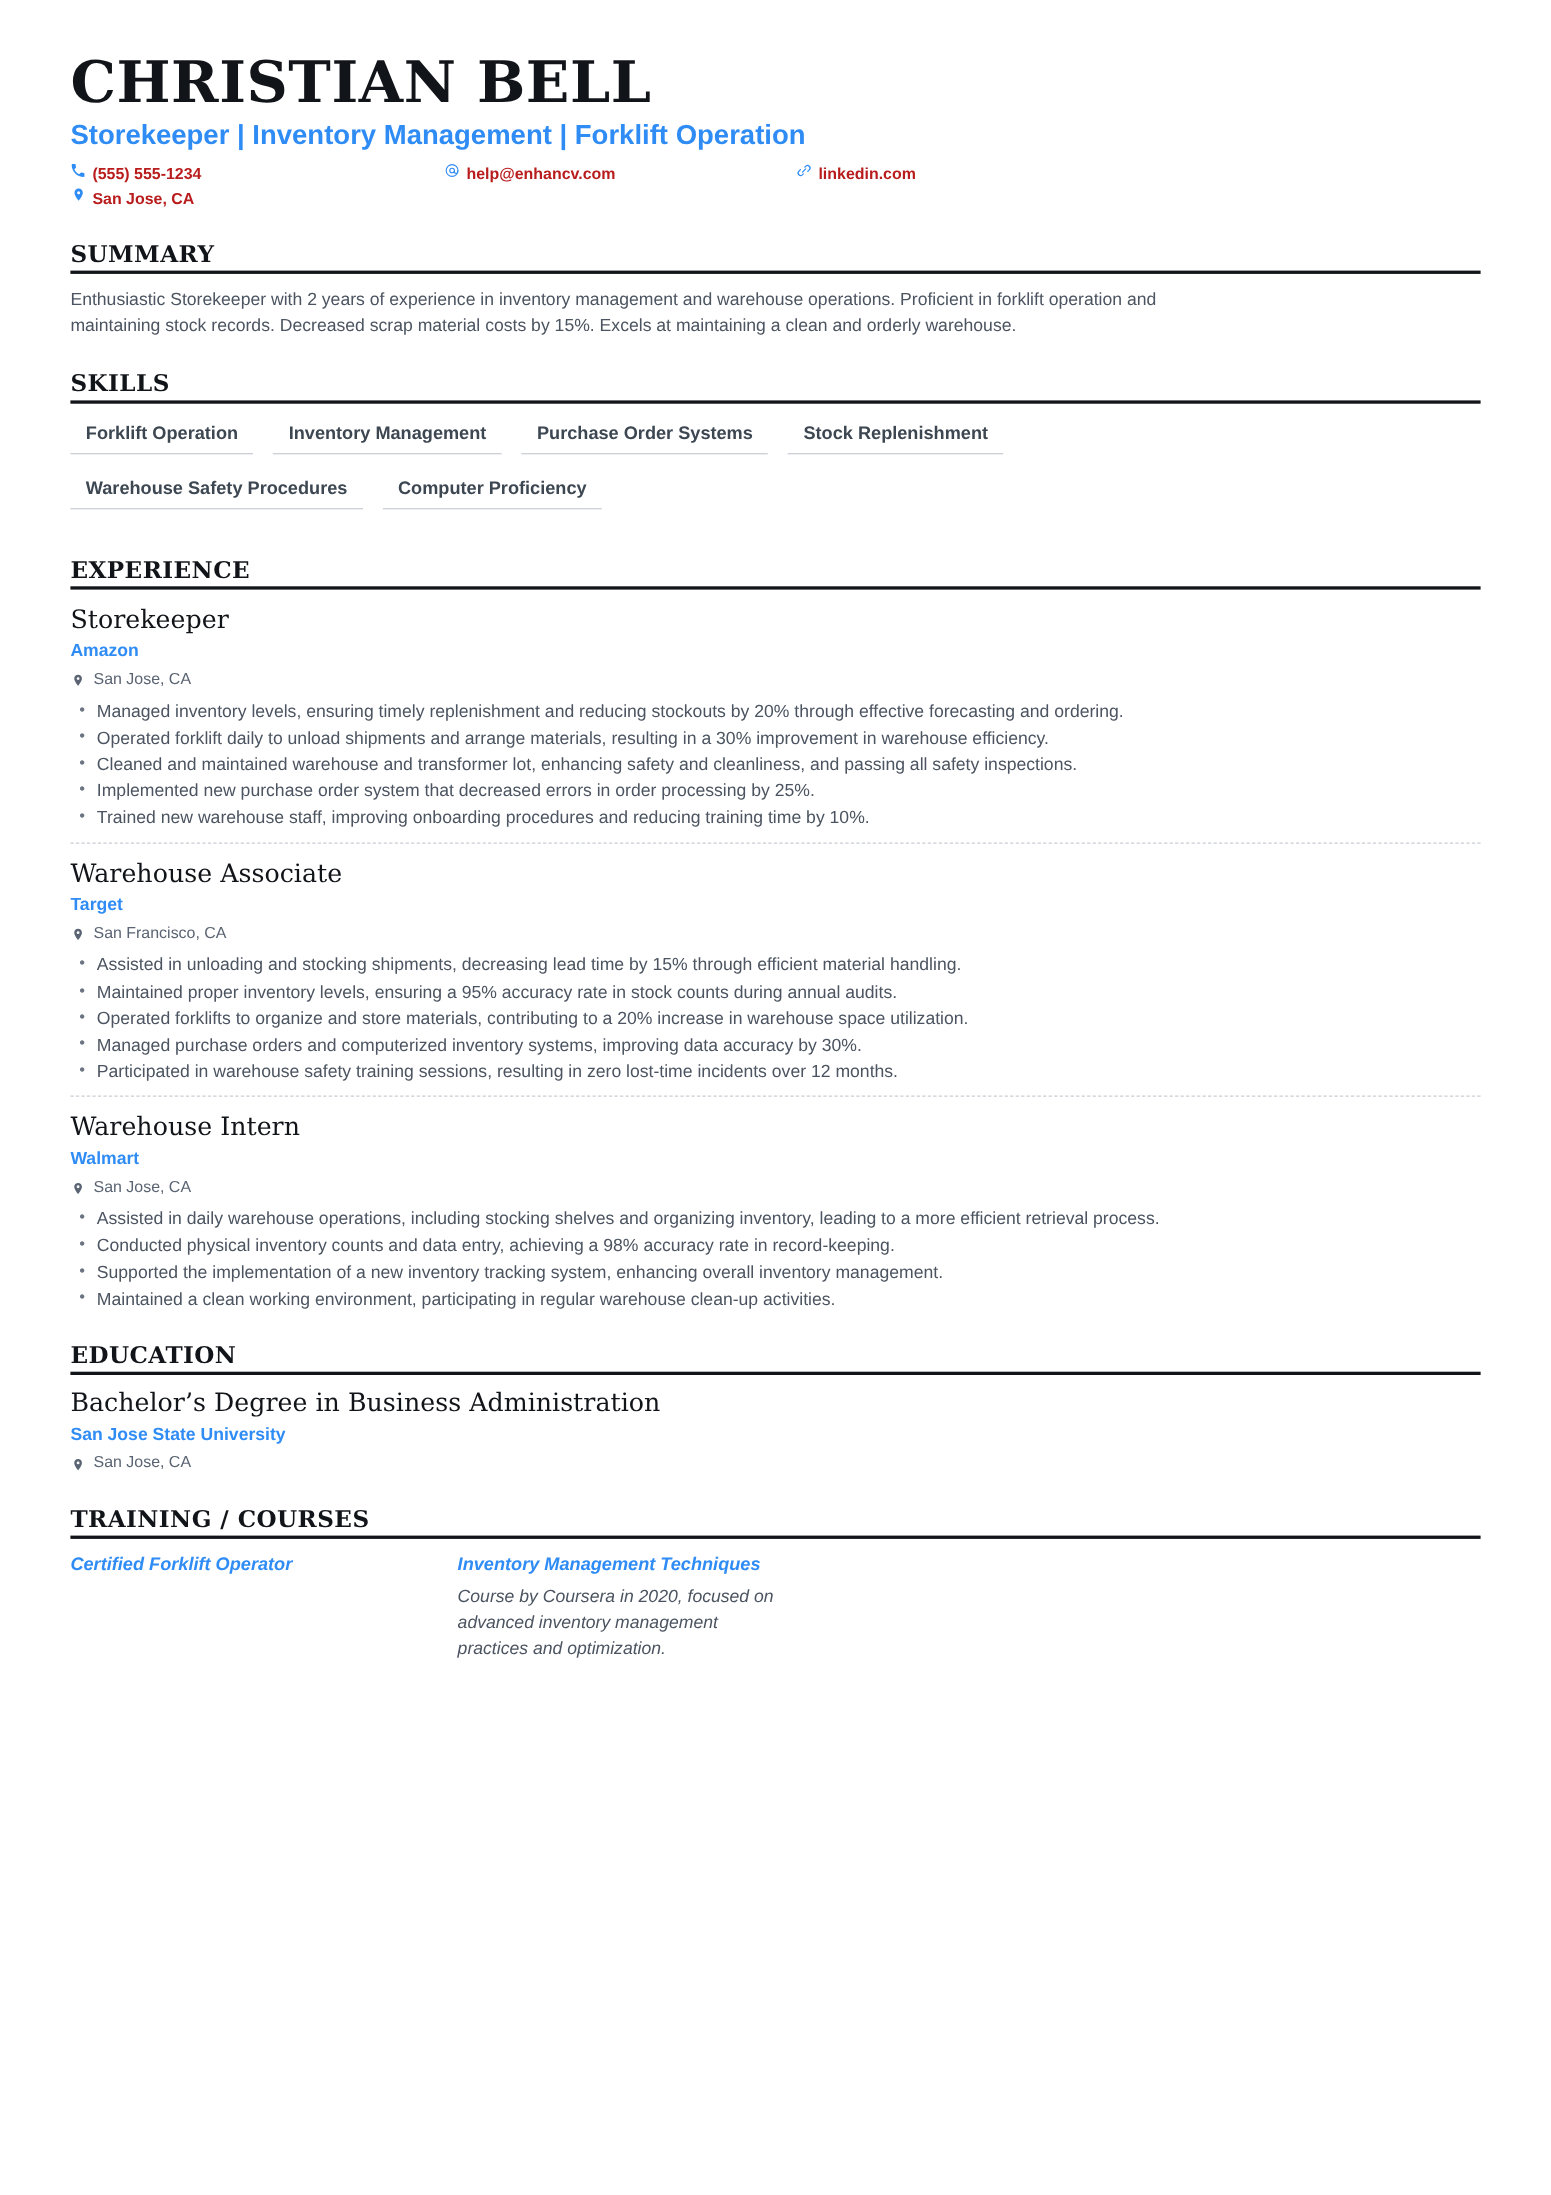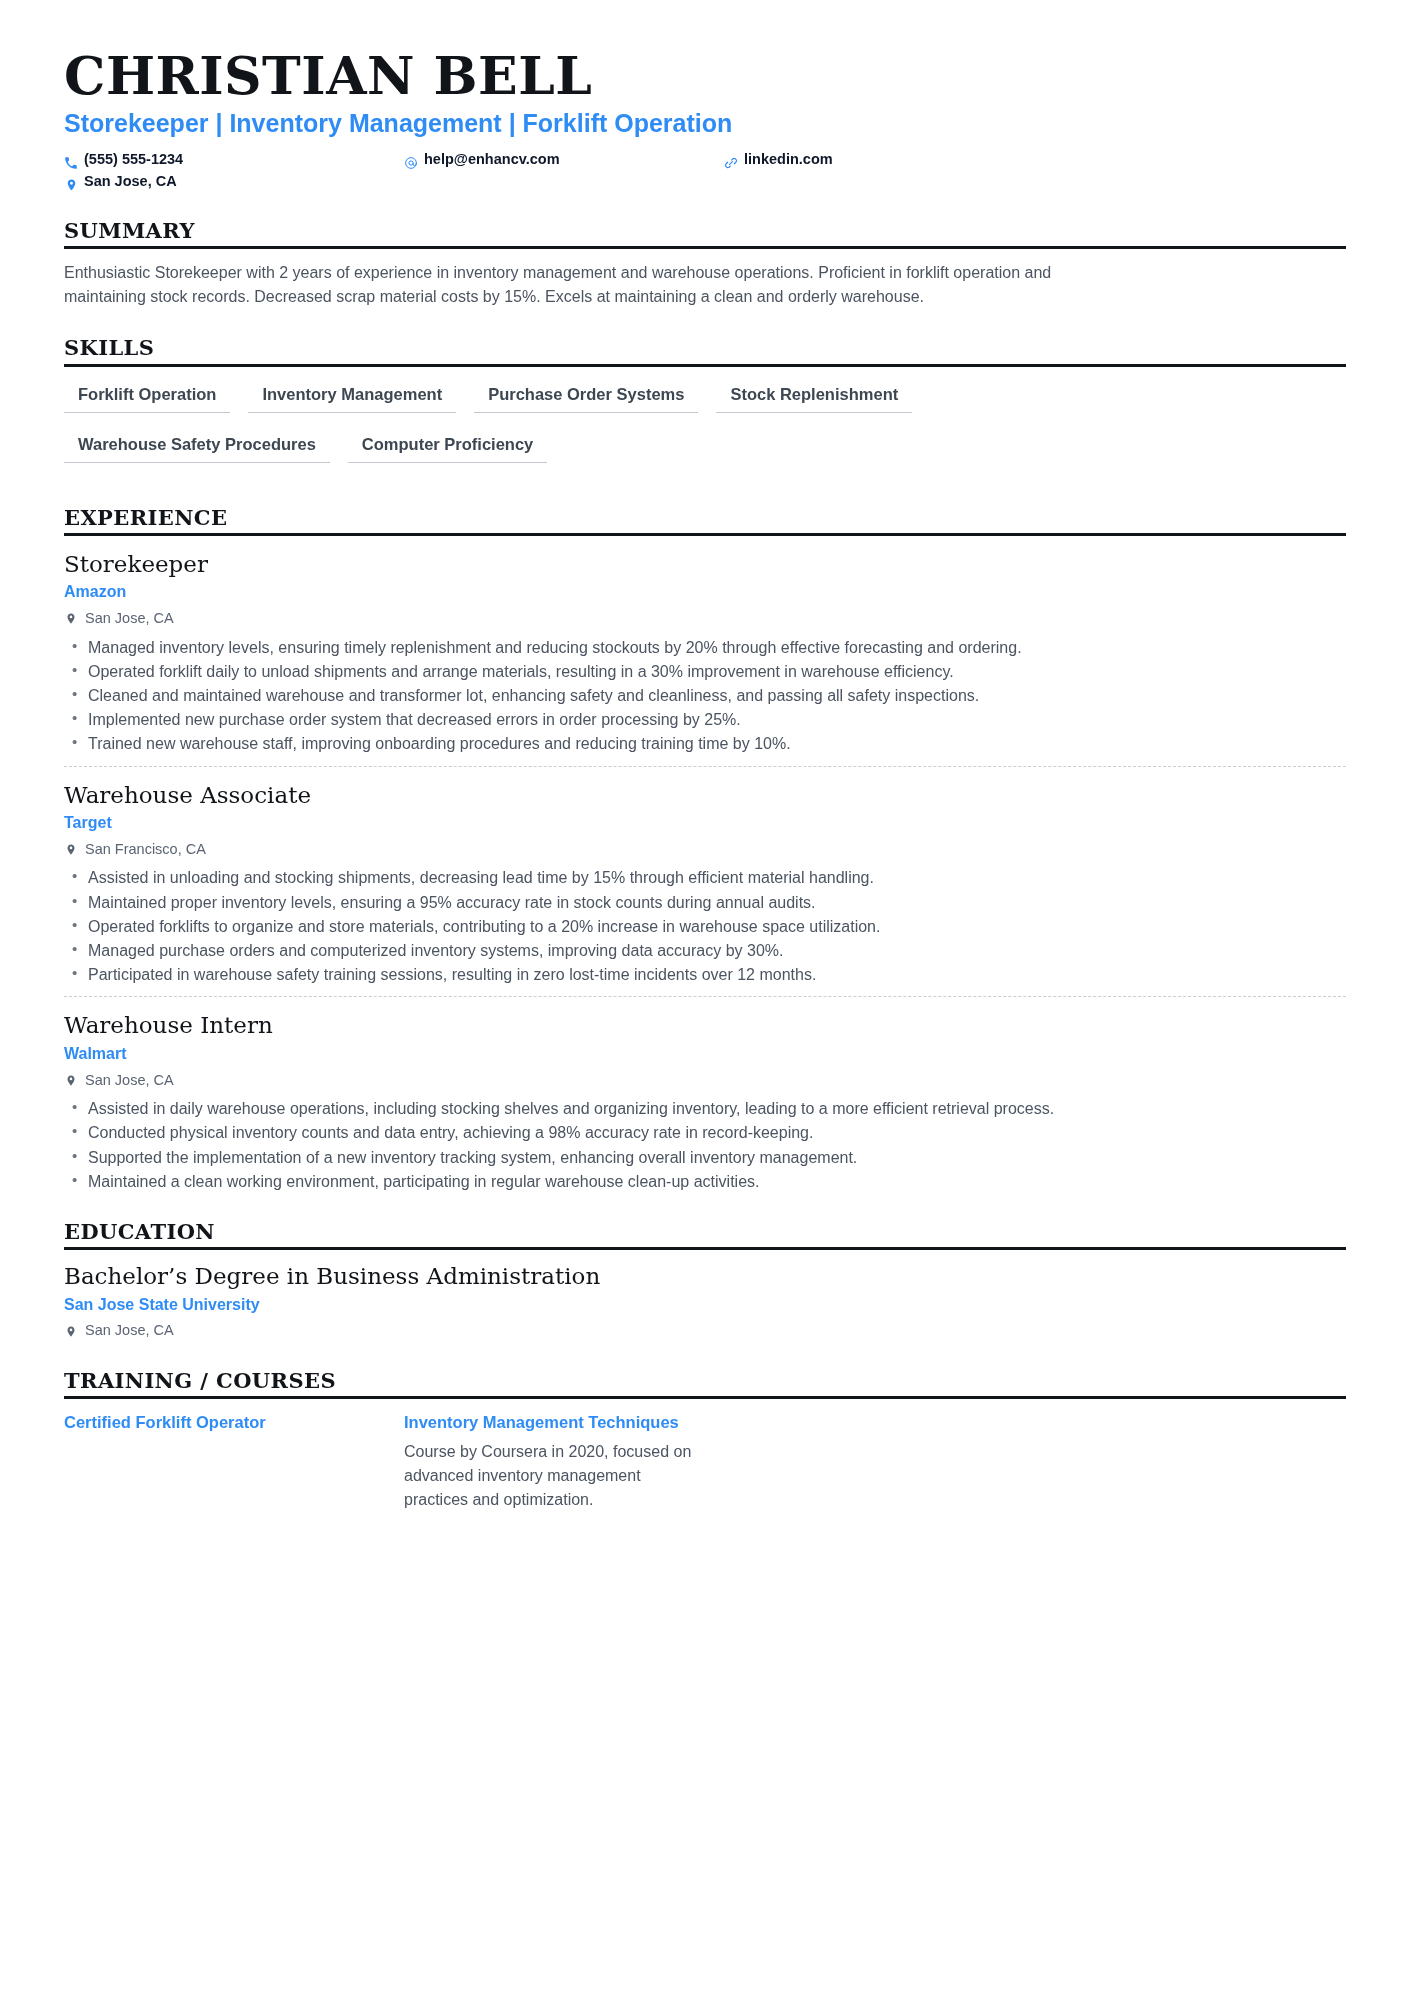--- a/index.html
+++ b/index.html
@@ -46,25 +46,25 @@
     margin-bottom: 10px;
   }
 
   .contact-grid {
     display: flex;
     flex-wrap: wrap;
     width: 100%;
   }
   .contact-item {
     display: flex;
-    align-items: flex-end;
+    align-items: flex-start;
     gap: 6px;
     font-size: 14.5px;
     font-weight: bold;
-    color: #0f172a;
+    color: #b91c1c;
     line-height: 1.55;
     height: 22px;
   }
   .contact-item.c1 { width: 340px; }
   .contact-item.c2 { width: 320px; }
   .contact-item.c3 { width: 300px; }
 
   .ico {
     display: inline-flex;
     align-items: center;
@@ -185,22 +185,23 @@
     font-size: 16px;
     font-weight: bold;
     color: #2f8cf5;
     line-height: 1.4;
     margin-bottom: 4px;
   }
 
   
   .courses-grid {
     display: flex;
-    gap: 4px;
+    gap: 16px;
     margin-top: 4px;
+    font-style: italic;
   }
   .course { width: 336px; padding-right: 34px; }
   .course-title {
     font-size: 16.5px;
     font-weight: bold;
     color: #2f8cf5;
     line-height: 1.4;
     margin-bottom: 6px;
   }
   .course-desc {

